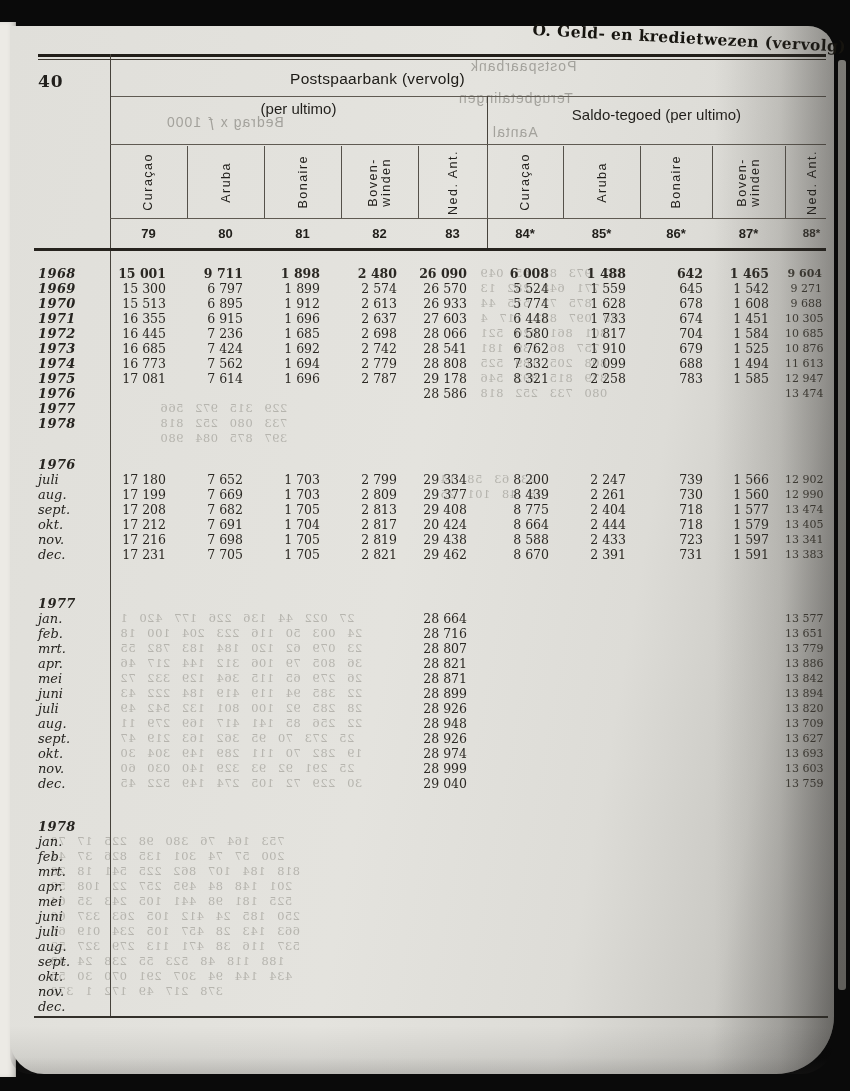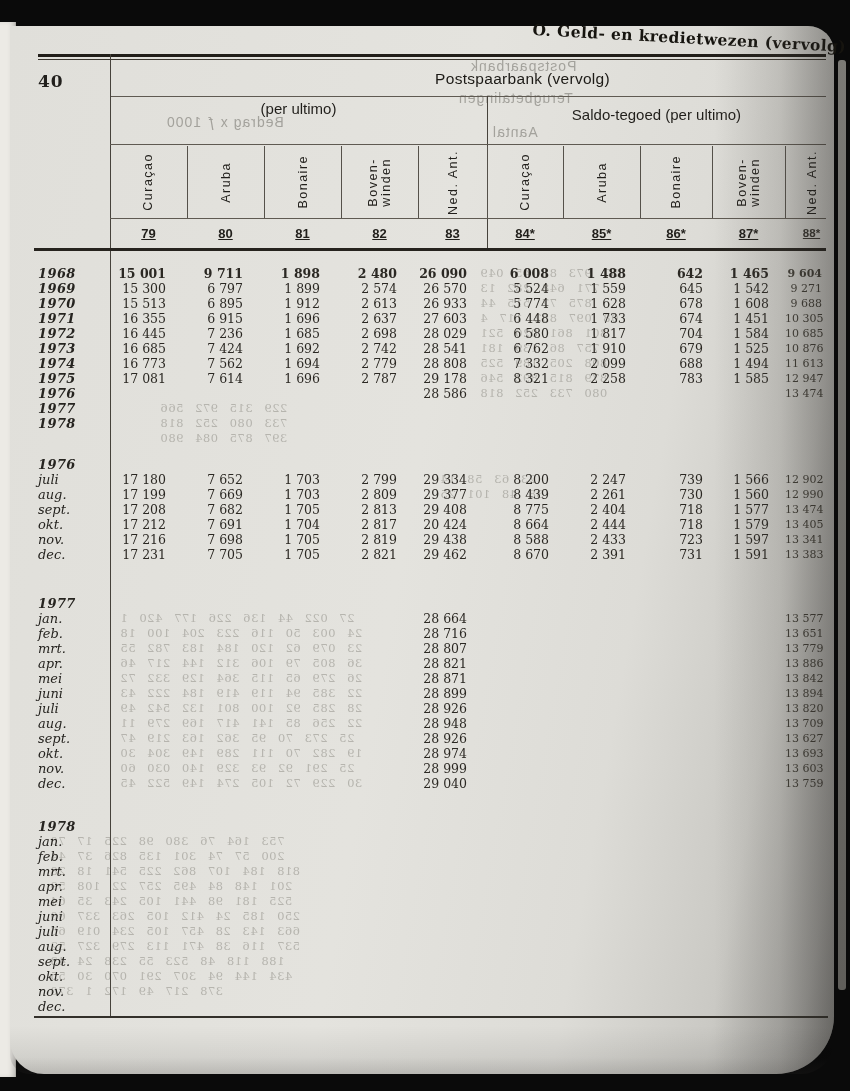--- a/index.html
+++ b/index.html
@@ -17,21 +17,21 @@
        border-radius:0 26px 58px 0;
        background:linear-gradient(to right,rgba(0,0,0,0),rgba(70,68,64,.16) 55%,rgba(32,30,28,.38) 100%);}
   .right-sliver{position:absolute;left:838px;top:60px;width:8px;height:930px;opacity:.65;
        background:linear-gradient(#b9b7b0,#8e8c86);border-radius:3px;}
 
   .pagenum{position:absolute;left:28px;top:0;font:700 17px "DejaVu Serif",serif;color:#211f1c;letter-spacing:1px;margin-top:45px;}
   .chapter{position:absolute;right:-12px;top:-6px;font:700 15.5px "DejaVu Serif",serif;color:#16140f;
        transform:rotate(3.1deg);transform-origin:left bottom;white-space:nowrap;letter-spacing:.4px;}
   .rule-top{position:absolute;left:28px;top:28px;width:788px;height:2px;
        border-top:3px solid #211e19;border-bottom:1px solid #3a362f;}
-  .title{position:absolute;left:280px;top:44px;width:320px;text-align:right;
+  .title{position:absolute;left:280px;top:44px;width:320px;text-align:left;
        font:15.5px "Liberation Sans",sans-serif;color:#1c1a16;letter-spacing:.3px;}
   .hline{position:absolute;left:100px;width:716px;height:1px;background:#5f5a52;}
   .h1{top:70px}.h2{top:118px}.h3{top:192px}
   .vline{position:absolute;width:1px;background:#46423b;}
   .v-left{left:100px;top:28px;height:962px;}
   .v-group{left:477px;top:70px;height:152px;}
   .rule-mid{position:absolute;left:24px;top:222px;width:792px;height:3px;background:#26231e;}
   .rule-bottom{position:absolute;left:24px;top:990px;width:794px;height:2px;background:#33302a;}
 
   .gh{position:absolute;text-align:center;font:15px "Liberation Sans",sans-serif;color:#211f1b;line-height:17px;}
@@ -40,21 +40,21 @@
 
   .colheads{position:absolute;left:100px;top:120px;width:728px;height:72px;display:grid;
        grid-template-columns:77px 77px 77px 77px 69px 76px 77px 72px 73px 53px;}
   .chcell{position:relative;border-left:1px solid #55514a;display:flex;align-items:center;justify-content:center;}
   .chcell.first{border-left:none;}
   .vtext{writing-mode:vertical-rl;transform:rotate(180deg);white-space:pre-line;
        font:12.5px "Liberation Sans",sans-serif;letter-spacing:1.5px;line-height:13px;color:#211f1b;text-align:center;}
   .colnums{position:absolute;left:100px;top:194px;width:728px;height:26px;display:grid;
        grid-template-columns:77px 77px 77px 77px 69px 76px 77px 72px 73px 53px;}
   .cncell{display:flex;align-items:center;justify-content:center;
-       font:700 13px "Liberation Sans",sans-serif;color:#211f1b;text-decoration:underline;}
+       font:700 13px "Liberation Sans",sans-serif;color:#211f1b;}
   .cncell:nth-child(10){font-size:11.5px;color:#3a3731;}
 
   .rows{position:absolute;left:24px;top:228px;width:792px;}
   .section{display:grid;grid-template-columns:76px 77px 77px 77px 77px 69px 76px 77px 72px 73px 41px;}
   .s0{padding-top:12px}.s1{margin-top:26px}.s2{margin-top:34px}.s3{margin-top:28px}
   .section > div{height:15px;line-height:15px;}
   .stub{font:italic 13px "DejaVu Serif",serif;color:#262420;padding-left:4px;white-space:nowrap;}
   .stub.yr{font-weight:700;letter-spacing:.4px;}
   .spacer{grid-column:span 10;}
   .cell{font:12.5px "DejaVu Serif",serif;color:#2b2823;text-align:right;white-space:nowrap;}
@@ -233,21 +233,21 @@
           <div class="cell c6">6 448</div>
           <div class="cell c7">1 733</div>
           <div class="cell c8">674</div>
           <div class="cell c9">1 451</div>
           <div class="cell c10">10 305</div>
           <div class="stub yr">1972</div>
           <div class="cell c1">16 445</div>
           <div class="cell c2">7 236</div>
           <div class="cell c3">1 685</div>
           <div class="cell c4">2 698</div>
-          <div class="cell c5">28 029</div>
+          <div class="cell c5">28 066</div>
           <div class="cell c6">6 580</div>
           <div class="cell c7">1 817</div>
           <div class="cell c8">704</div>
           <div class="cell c9">1 584</div>
           <div class="cell c10">10 685</div>
           <div class="stub yr">1973</div>
           <div class="cell c1">16 685</div>
           <div class="cell c2">7 424</div>
           <div class="cell c3">1 692</div>
           <div class="cell c4">2 742</div>

